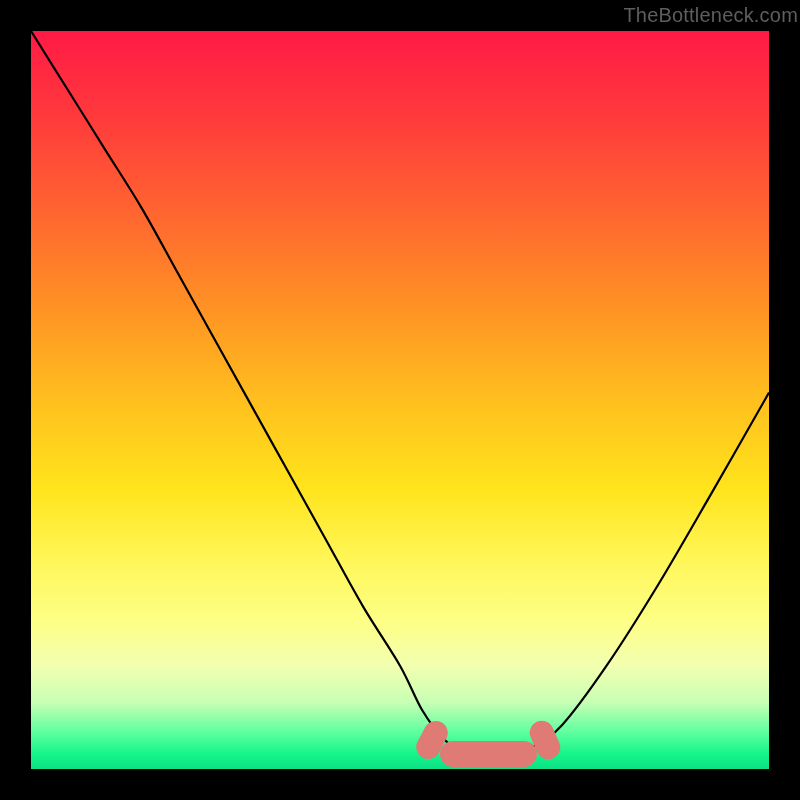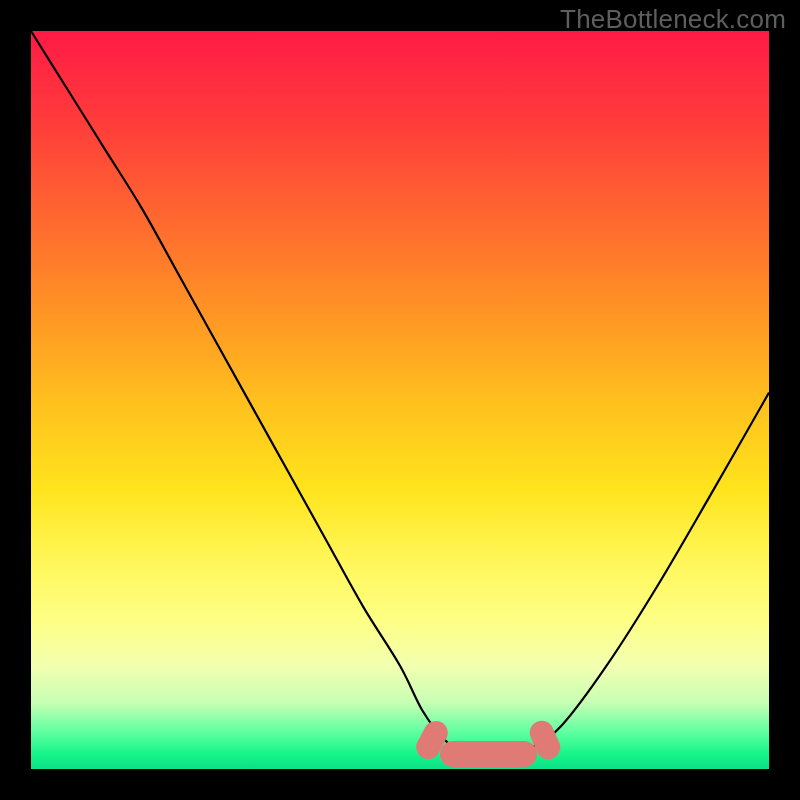--- a/index.html
+++ b/index.html
@@ -7,23 +7,23 @@
     width: 800px;
     height: 800px;
     background: #000;
     position: relative;
     overflow: hidden;
     font-family: Arial, sans-serif;
   }
   .watermark {
     position: absolute;
     top: 4px;
-    right: 14px;
+    right: 2px;
     color: #5e5e5e;
-    font-size: 26px;
+    font-size: 20px;
     font-weight: 500;
     z-index: 50;
     letter-spacing: 0.2px;
   }
   .plot-area {
     position: absolute;
     left: 31px;
     top: 31px;
     width: 738px;
     height: 738px;

